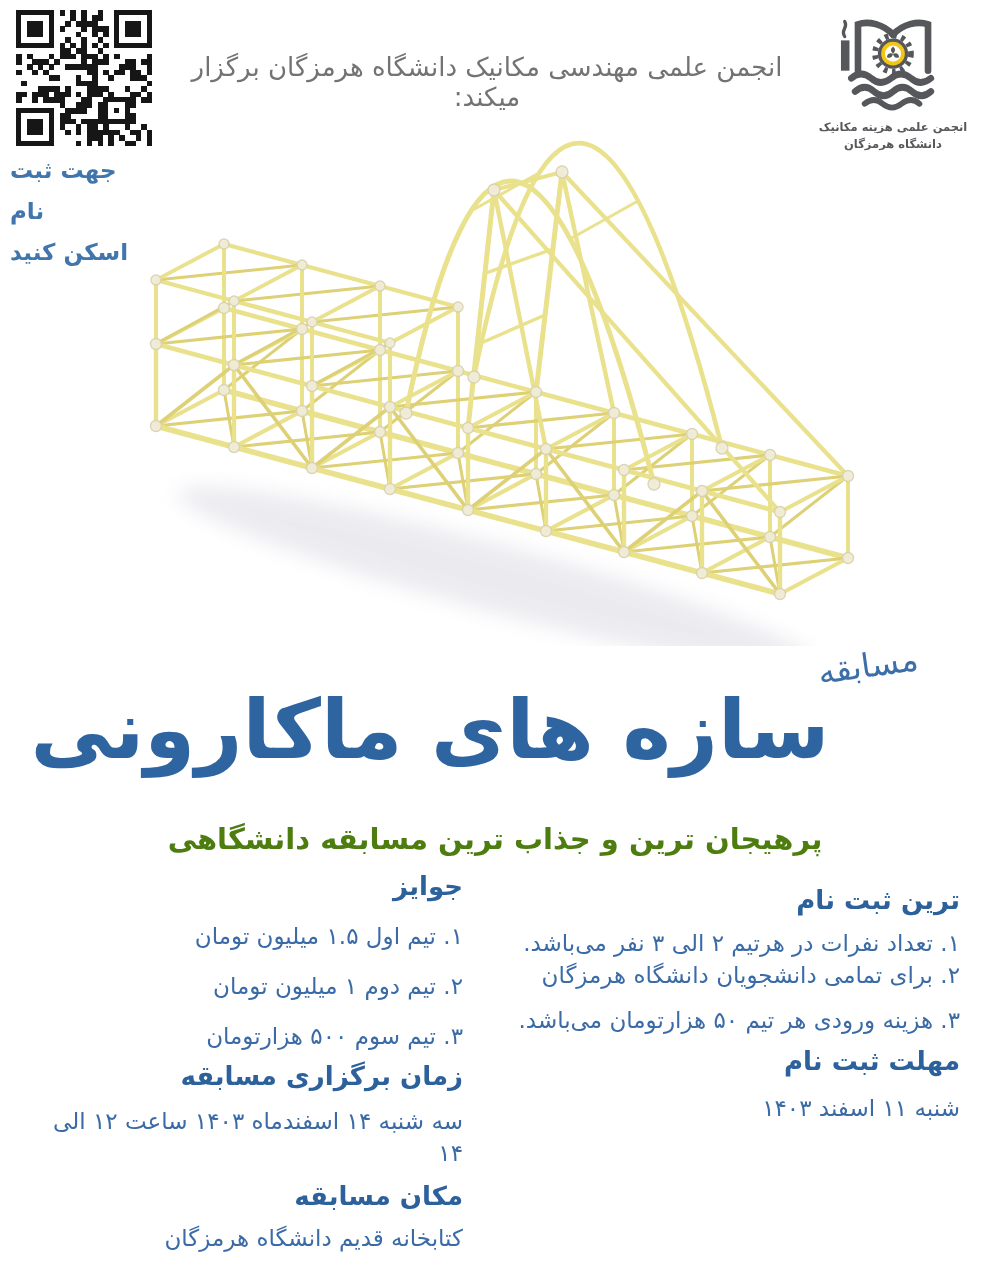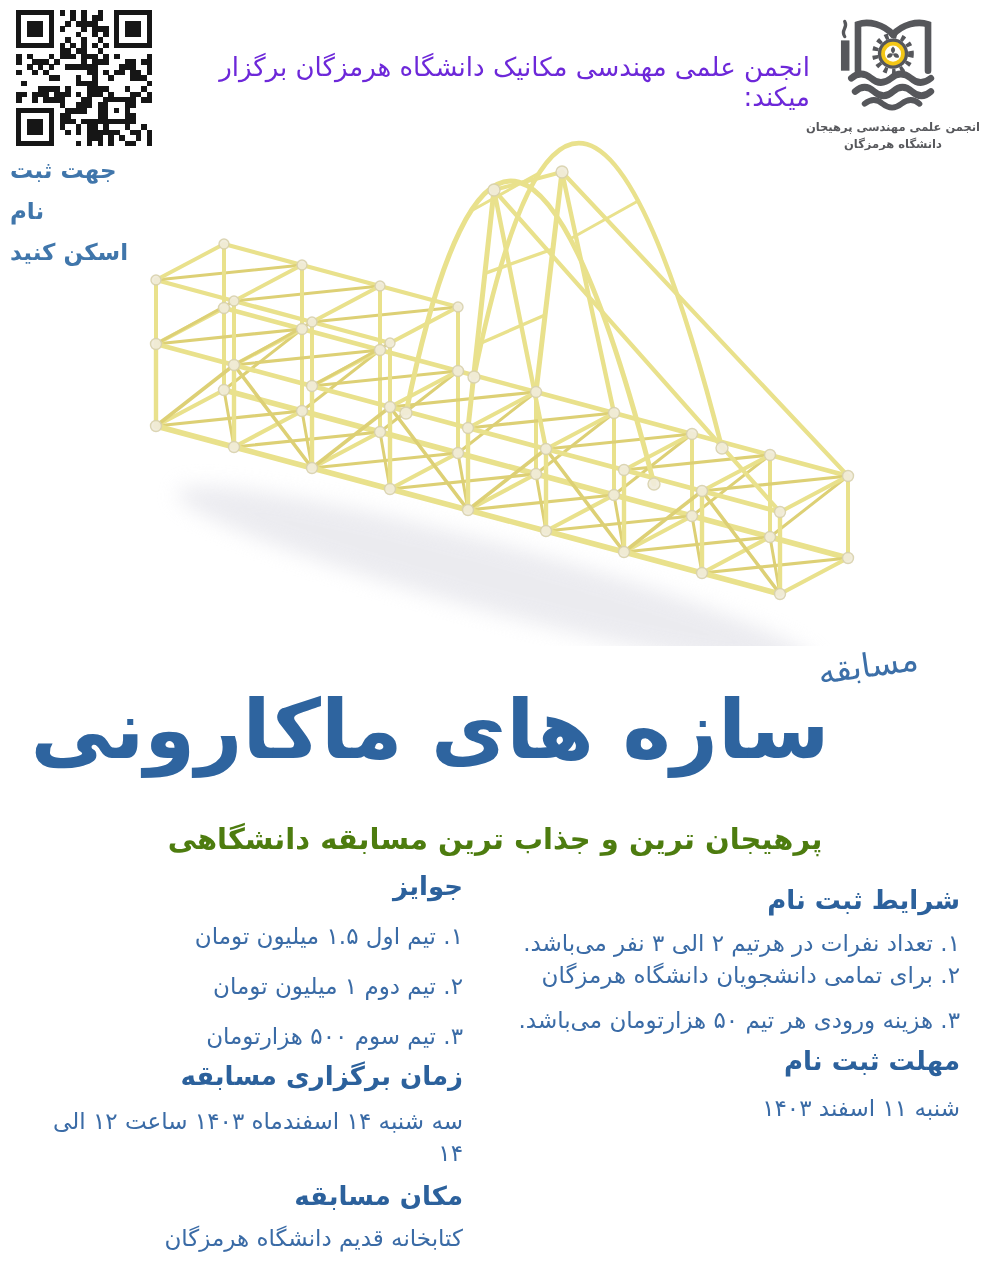--- a/index.html
+++ b/index.html
@@ -3,22 +3,22 @@
 <meta charset="utf-8">
 <style>
   html,body{margin:0;padding:0;background:#ffffff;}
   .poster{position:relative;width:990px;height:1280px;background:#ffffff;overflow:hidden;
           font-family:"DejaVu Sans",sans-serif;direction:ltr;}
   
   .qr-wrap{position:absolute;left:10px;top:10px;width:148px;text-align:left;}
   .qr-wrap svg{display:block;width:136px;height:136px;margin:0 auto;}
   .qr-cap{direction:rtl;font-size:23px;font-weight:700;color:#4076ab;line-height:41px;margin-top:4px;}
   
-  .presenter{position:absolute;left:192px;top:52px;width:618px;direction:rtl;
-             font-size:26px;color:#6d28d9;}
+  .presenter{position:absolute;left:178px;top:52px;width:618px;text-align:center;direction:rtl;
+             font-size:26px;color:#737373;}
   
   .logo{position:absolute;left:802px;top:12px;width:182px;text-align:center;}
   .logo svg{display:block;margin:0 auto;}
   .logo-line{direction:rtl;font-size:11.5px;font-weight:700;color:#57585c;line-height:1.65;}
   
   .structure{position:absolute;left:140px;top:126px;width:720px;height:520px;}
   
   .kicker{position:absolute;left:798px;top:646px;width:140px;text-align:center;direction:rtl;
           font-size:33px;color:#3c6fa8;transform:rotate(-8deg);}
   .title-main{position:absolute;left:0;top:676px;width:860px;text-align:center;direction:rtl;
@@ -276,21 +276,21 @@
         <circle cx="60" cy="44" r="16" fill="#56575b"></circle>
         <circle cx="60" cy="44" r="12.5" fill="#f3c616"></circle>
         <circle cx="60" cy="44" r="8.5" fill="#fffef7"></circle>
         <g fill="#56575b">
           <path d="M60 36.5 q 4.5 3.5 0 7.5 q -4.5 -4 0 -7.5"></path>
           <path d="M60 36.5 q 4.5 3.5 0 7.5 q -4.5 -4 0 -7.5" transform="rotate(120 60 44)"></path>
           <path d="M60 36.5 q 4.5 3.5 0 7.5 q -4.5 -4 0 -7.5" transform="rotate(240 60 44)"></path>
         </g>
       </g>
     </svg>
-    <div class="logo-line">انجمن علمی مهندسی پرهیجان</div>
+    <div class="logo-line">انجمن علمی هزینه مکانیک</div>
     <div class="logo-line" style="margin-top:-2px">دانشگاه هرمزگان</div>
   </div>
 
   <svg class="structure" viewBox="0 0 720 520">
     <defs>
       <filter id="softblur" x="-30%" y="-30%" width="160%" height="160%">
         <feGaussianBlur stdDeviation="10"></feGaussianBlur>
       </filter>
     </defs>
   <ellipse cx="356" cy="452" rx="330" ry="34" fill="#dfdfe6" opacity="0.6" transform="rotate(15 356 452)" filter="url(#softblur)"></ellipse>
@@ -500,21 +500,21 @@
     <div class="item mb18">۱. تیم اول ۱.۵ میلیون تومان</div>
     <div class="item mb18">۲. تیم دوم ۱ میلیون تومان</div>
     <div class="item mb8">۳. تیم سوم ۵۰۰ هزارتومان</div>
     <div class="hdr mb13">زمان برگزاری مسابقه</div>
     <div class="item mb11">سه شنبه ۱۴ اسفندماه ۱۴۰۳ ساعت ۱۲ الی ۱۴</div>
     <div class="hdr mb10">مکان مسابقه</div>
     <div class="item">کتابخانه قدیم دانشگاه هرمزگان</div>
   </div>
 
   <div class="col col-conditions">
-    <div class="hdr mb11">شرایط ثبت نام</div>
+    <div class="hdr mb11">ترین ثبت نام</div>
     <div class="item mb17">۱. تعداد نفرات در هرتیم ۲ الی ۳ نفر می‌باشد.</div>
     <div class="item mb13">۲. برای تمامی دانشجویان دانشگاه هرمزگان</div>
     <div class="item mb9">۳. هزینه ورودی هر تیم ۵۰ هزارتومان می‌باشد.</div>
     <div class="hdr mb15">مهلت ثبت نام</div>
     <div class="item">شنبه ۱۱ اسفند ۱۴۰۳</div>
   </div>
 
 </div>
 
 </body></html>

